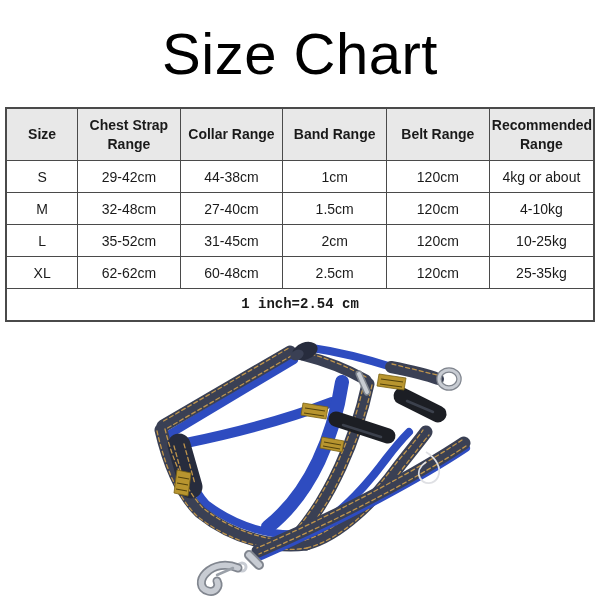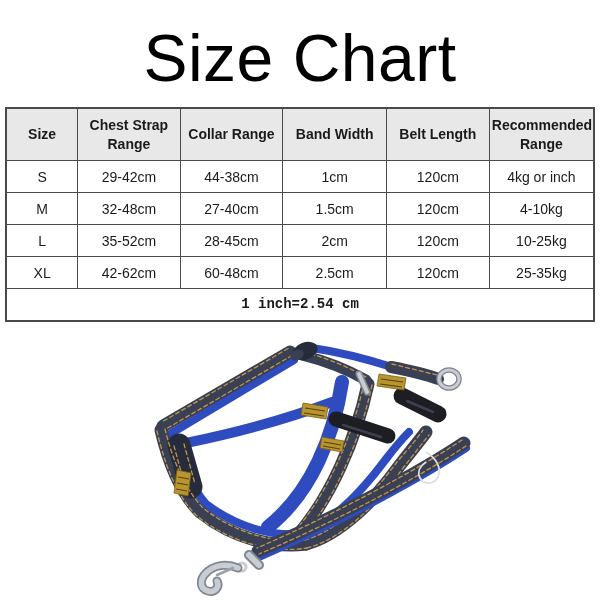--- a/index.html
+++ b/index.html
@@ -1,19 +1,19 @@
 <!DOCTYPE html>
 <html style="--denim: #3a4054; --denim-dark: #272c3d; --blue: #2e4cc0; --stitch: #c79a4c; --gold: #b8952f; --metal: #c8ccd3; --metal-dark: #81868f; --plastic: #1c1e24; --string: #dfe0e4; --table-border: #4a4a4a; --header-bg: #e8e8e8;"><head>
 <meta charset="utf-8">
 <style>
   html,body{margin:0;padding:0;background:#fff;}
   .page{position:relative;width:600px;height:600px;background:#fff;overflow:hidden;
         font-family:"Liberation Sans", sans-serif;color:#111;}
   .title{position:absolute;top:24px;left:0;width:100%;margin:0;text-align:center;
-         font-size:66px;font-weight:400;letter-spacing:0.5px;color:#000;line-height:1.05;}
+         font-size:58px;font-weight:400;letter-spacing:0.5px;color:#000;line-height:1.05;}
   table.size-chart{position:absolute;top:107px;left:5px;width:590px;
          border-collapse:collapse;table-layout:fixed;border:2px solid var(--table-border);}
   table.size-chart th, table.size-chart td{
          border:1px solid var(--table-border);text-align:center;vertical-align:middle;
          overflow:hidden;}
   table.size-chart th{background:var(--header-bg);font-size:14px;font-weight:bold;
          height:51px;line-height:1.3;padding:0 2px;color:#1a1a1a;}
   table.size-chart td{font-size:14px;height:31px;padding:0 2px;color:#1a1a1a;}
   td.note{font-family:"Liberation Mono","DejaVu Sans Mono",monospace;font-weight:bold;color:#222;}
   td.note-1{height:15px;font-size:12.5px;line-height:13px;padding:0;}
@@ -46,53 +46,53 @@
         <col style="width:17.5%">
       <col style="width:17.6%">
         <col style="width:17.5%">
         <col style="width:17.8%">
     </colgroup>
     <thead>
       <tr id="header-row">
           <th>Size</th>
           <th>Chest Strap Range</th>
           <th>Collar Range</th>
-          <th>Band Width</th>
-          <th>Belt Length</th>
+          <th>Band Range</th>
+          <th>Belt Range</th>
           <th>Recommended Range</th>
         </tr>
     </thead>
     <tbody id="table-body">
         <tr>
           <td>S</td>
           <td>29-42cm</td>
           <td>44-38cm</td>
           <td>1cm</td>
           <td>120cm</td>
-          <td>4kg or inch</td>
+          <td>4kg or about</td>
         </tr>
         <tr>
           <td>M</td>
           <td>32-48cm</td>
           <td>27-40cm</td>
           <td>1.5cm</td>
           <td>120cm</td>
           <td>4-10kg</td>
         </tr>
         <tr>
           <td>L</td>
           <td>35-52cm</td>
-          <td>28-45cm</td>
+          <td>31-45cm</td>
           <td>2cm</td>
           <td>120cm</td>
           <td>10-25kg</td>
         </tr>
         <tr>
           <td>XL</td>
-          <td>42-62cm</td>
+          <td>62-62cm</td>
           <td>60-48cm</td>
           <td>2.5cm</td>
           <td>120cm</td>
           <td>25-35kg</td>
         </tr>
       </tbody>
     <tbody>
       <tr>
         <td colspan="6" class="note note-1">1 inch=2.54 cm</td>
       </tr>

